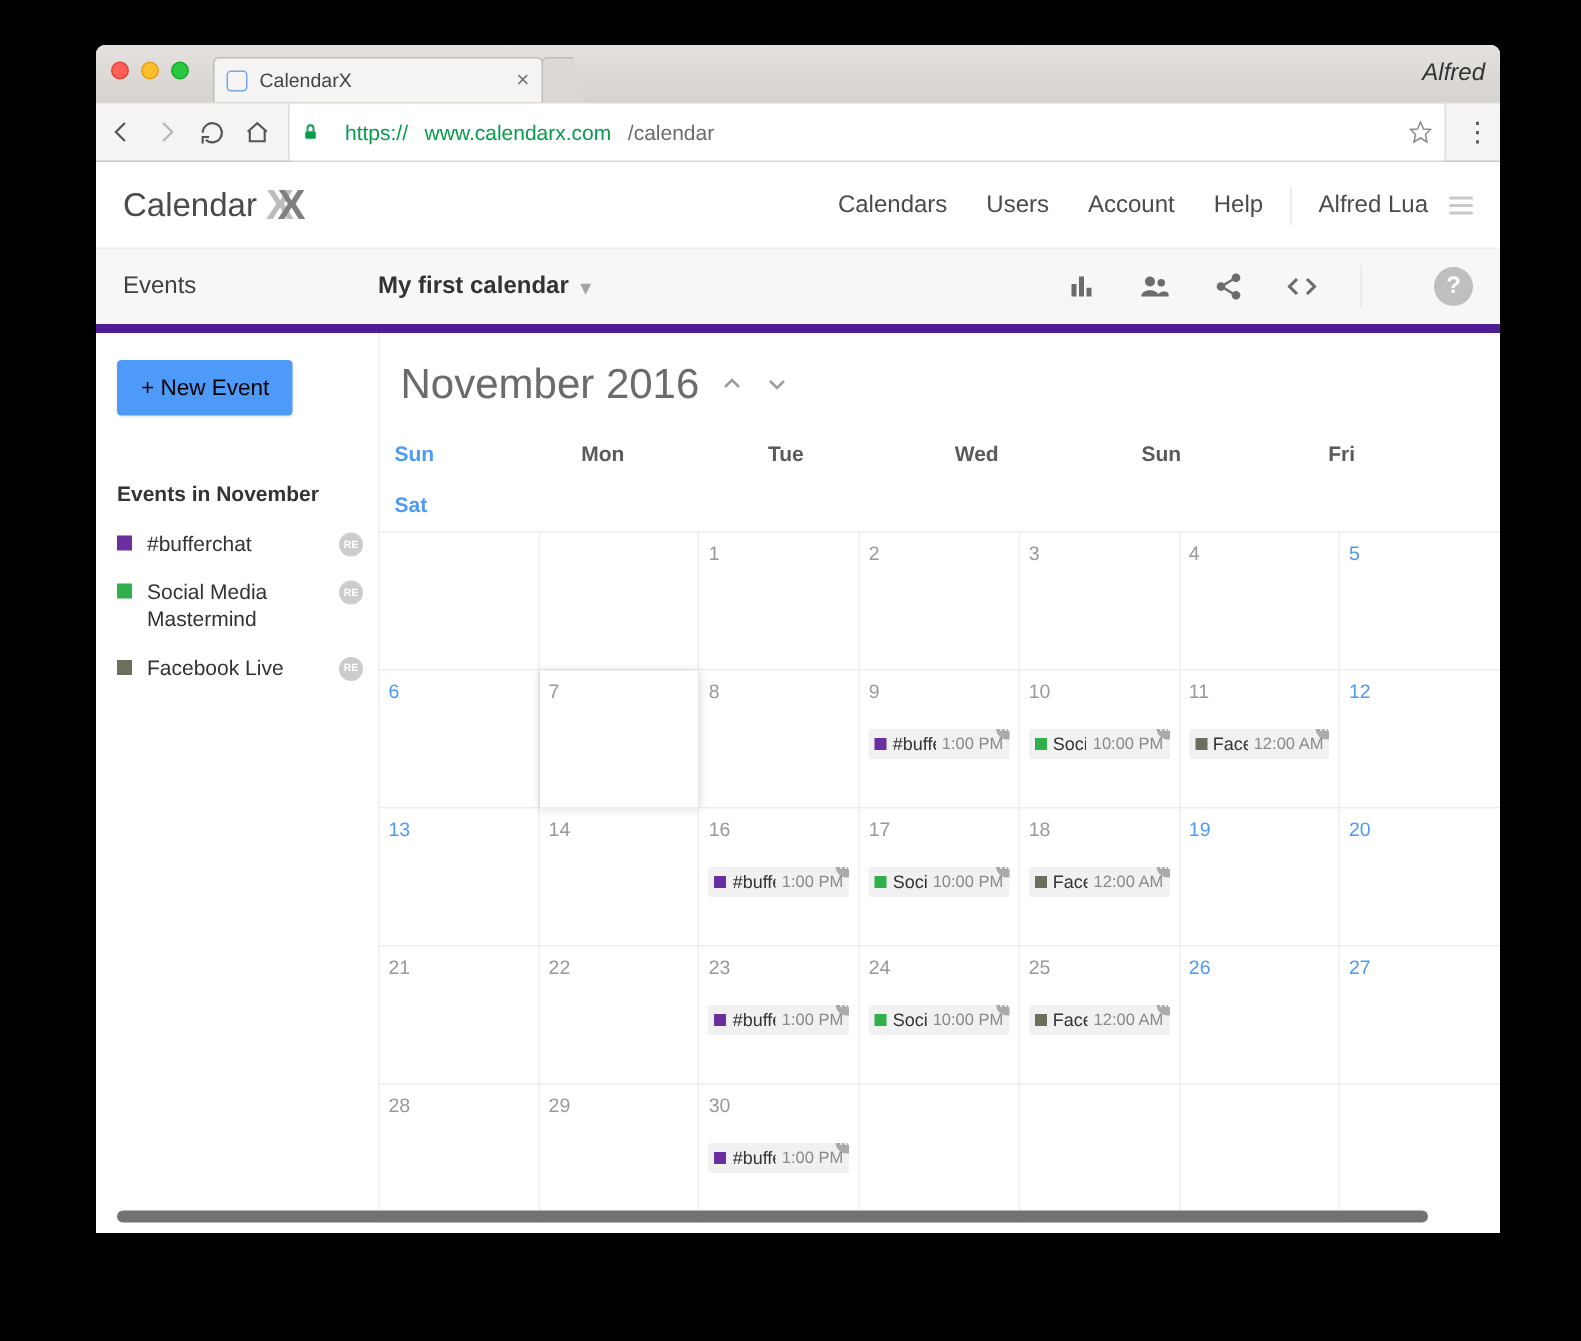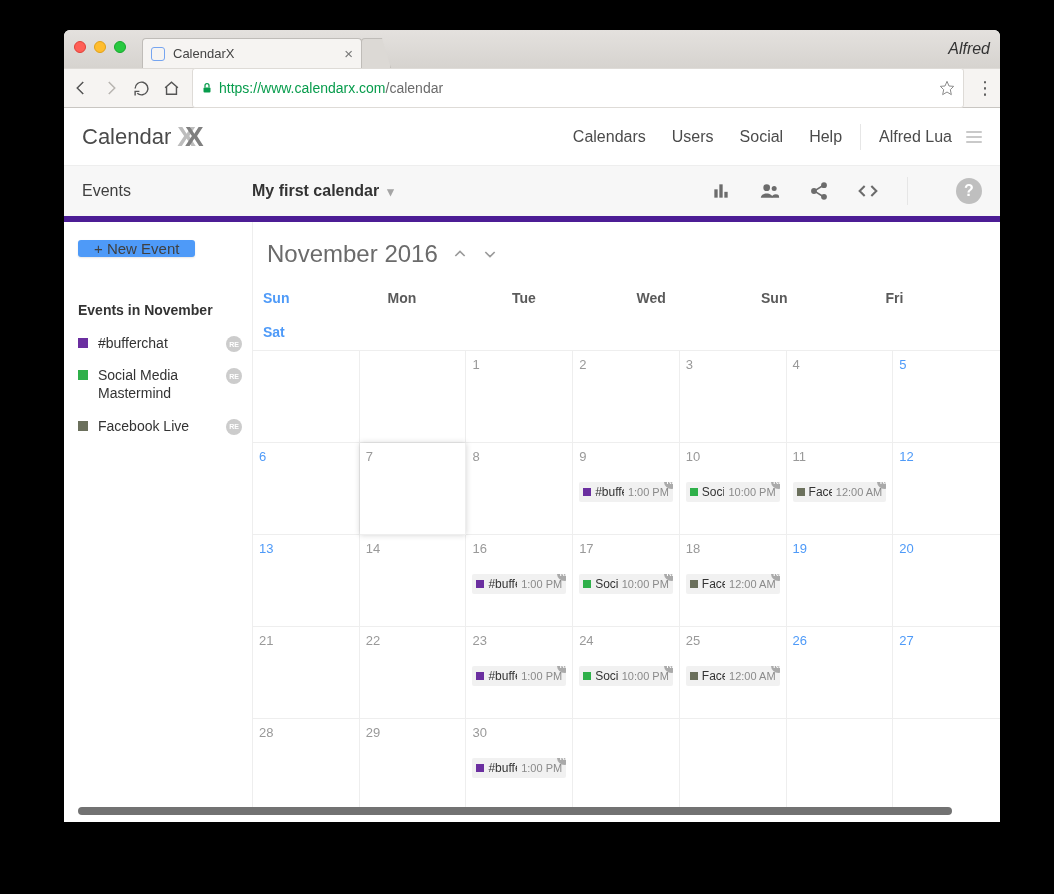--- a/index.html
+++ b/index.html
@@ -15,21 +15,21 @@
   .traffic span { width:12px; height:12px; border-radius:50%; display:block; }
   .tl-red{background:#ff5f57;border:1px solid #e14138;} .tl-yel{background:#ffbd2e;border:1px solid #e1a117;} .tl-grn{background:#28c940;border:1px solid #17a82c;}
   .profile-name { position:absolute; right:10px; top:10px; font-size:16px; color:#333;font-style:italic; }
   .tab { margin-left:78px; margin-bottom:0; height:30px; width:220px; background:#f6f4f2; border:1px solid #bfbcb8; border-bottom:none; border-radius:4px 4px 0 0; display:flex; align-items:center; padding:0 8px; font-size:13px; color:#444; }
   .tab .favicon { width:14px; height:14px; border:1.5px solid #76a5f0; border-radius:3px; margin-right:8px; display:inline-block; }
   .tab .tab-close { margin-left:auto; font-size:15px; color:#777; cursor:pointer; }
   .tab-ghost { margin-left:-1px; height:30px; width:30px; background:#dcd9d5; border:1px solid #bfbcb8; border-bottom:none; border-radius:4px 4px 0 0; clip-path: polygon(0 0, 70% 0, 100% 100%, 0 100%);}
   .addrbar { height:40px; background:#f6f4f2; border-top:1px solid #dedbd7; border-bottom:1px solid #c9c6c2; display:flex; align-items:center; padding:0 8px; gap:12px; }
   .nav-ico { width:18px; height:18px; color:#555; cursor:pointer; display:flex; align-items:center; justify-content:center; }
   .nav-ico.dis { color:#b8b5b1; }
-  .urlbox { flex:1; height:40px; border:1px solid #dedbd7; border-radius:3px; background:#fff; display:flex; align-items:center; padding:0 8px; font-size:14px; color:#333; gap:6px;}
+  .urlbox { flex:1; height:40px; border:1px solid #dedbd7; border-radius:3px; background:#fff; display:flex; align-items:center; padding:0 8px; font-size:14px; color:#333; gap:17px;}
   .lock { color:#079c4c; font-size:13px; }
   .url-host { color:#079c4c; }
   .url-path { color:#6b6b6b; }
   .star { margin-left:auto; color:#8b8b8b; }
   .kebab { width:16px; color:#555; font-size:18px; text-align:center; cursor:pointer;}
   
   .app { height: calc(100% - 78px); overflow:auto; position:relative; }
   .app-header { height:58px; display:flex; align-items:center; padding:0 18px; border-bottom:1px solid #eee; }
   .logo { font-size:22px; font-weight:500; color:#4a4a4a; display:flex; align-items:center; gap:4px; font-family:"Helvetica Neue",Arial,sans-serif;}
   .logo .x1,.logo .x2{font-weight:700;}
@@ -43,30 +43,30 @@
   .subhdr { height:56px; background:#f7f7f7; border-bottom:6px solid #4c1d95; display:flex; align-items:center; padding:0 18px; }
   .sub-left { font-size:16px; color:#404040; font-weight:500; width:170px;}
   .cal-sel { font-size:16px; font-weight:700; color:#333; display:flex; align-items:center; gap:8px; cursor:pointer;}
   .cal-sel .caret{ color:#a5a5a5; font-size:13px;}
   .sub-icons { margin-left:auto; display:flex; align-items:center; gap:28px; color:#6c6c6c; }
   .sub-icons .ico{cursor:pointer; display:flex;}
   .help { width:26px; height:26px; border-radius:50%; background:#bfbfbf; color:#fff; font-weight:700; display:flex; align-items:center; justify-content:center; font-size:16px; margin-left:20px;}
   .vline{width:1px;height:28px;background:#e6e6e6;}
   .body { display:flex; }
   .sidebar { width:188px; padding:18px 10px 0 14px; }
-  .btn-new { background:#4e9af8; color:#404040; border:none; border-radius:3px; padding:0 16px; font-size:15px; cursor:pointer; box-shadow:0 1px 2px rgba(0,0,0,.1);}
+  .btn-new { background:#4e9af8; color:#000000; border:none; border-radius:3px; padding:10px 16px; font-size:15px; cursor:pointer; box-shadow:0 1px 2px rgba(0,0,0,.1);}
   .side-h { margin-top:44px; font-weight:700; font-size:14px; color:#333; }
   .evlist { margin-top:16px; display:flex; flex-direction:column; gap:14px; }
   .evitem { display:flex; align-items:flex-start; gap:10px; font-size:14px; color:#333; cursor:pointer;}
   .sw { width:10px; height:10px; margin-top:4px; flex-shrink:0;}
   .evitem .name{ flex:1; line-height:1.3; }
   .badge-re { width:16px;height:16px;border-radius:50%;background:#ccc;color:#fff;font-size:7px;font-weight:700;display:flex;align-items:center;justify-content:center;flex-shrink:0;margin-top:2px;}
   .main { flex:1; border-left:1px solid #eee; padding:18px 0 0 0; }
   .month-row { display:flex; align-items:center; gap:14px; padding-left:14px; }
-  .month-title { font-size:24px; color:#6b6b6b; font-weight:500;}
+  .month-title { font-size:28px; color:#6b6b6b; font-weight:500;}
   .chev { color:#9b9b9b; cursor:pointer; }
   .cal { margin-top:14px; }
   .dhdr { display:grid; grid-template-columns: repeat(6,1fr); }
   .dhdr div { padding:8px 10px 10px; font-size:14px; font-weight:700; color:#5a5a5a; }
   .dhdr .we { color:#4e9af8; }
   .grid { display:grid; grid-template-columns: repeat(7,1fr); grid-auto-rows: 92px; border-top:1px solid #eee;}
   .cell { border-right:1px solid #eee; border-bottom:1px solid #eee; padding:6px 6px 2px 6px; font-size:13px; color:#999; position:relative; overflow:hidden;}
   .cell:nth-child(7n){border-right:none;}
   .cell.today { background:#fff; box-shadow:0 0 6px rgba(0,0,0,.18); z-index:2; }
   .cell .num{ font-weight:400; }
@@ -145,21 +145,21 @@
   <div class="app">
 
     <div class="app-header">
       <div class="logo">
         <span>Calendar</span>
         <span style="margin-left:2px; font-size:28px;"><span class="x1">X</span><span class="x2">X</span></span>
       </div>
       <div class="topnav">
         <span>Calendars</span>
         <span>Users</span>
-        <span>Social</span>
+        <span>Account</span>
         <span>Help</span>
       </div>
       <div class="divider"></div>
       <span class="user">Alfred Lua</span>
       <div class="ham">
           <span></span>
           <span></span>
           <span></span>
         </div>
     </div>

